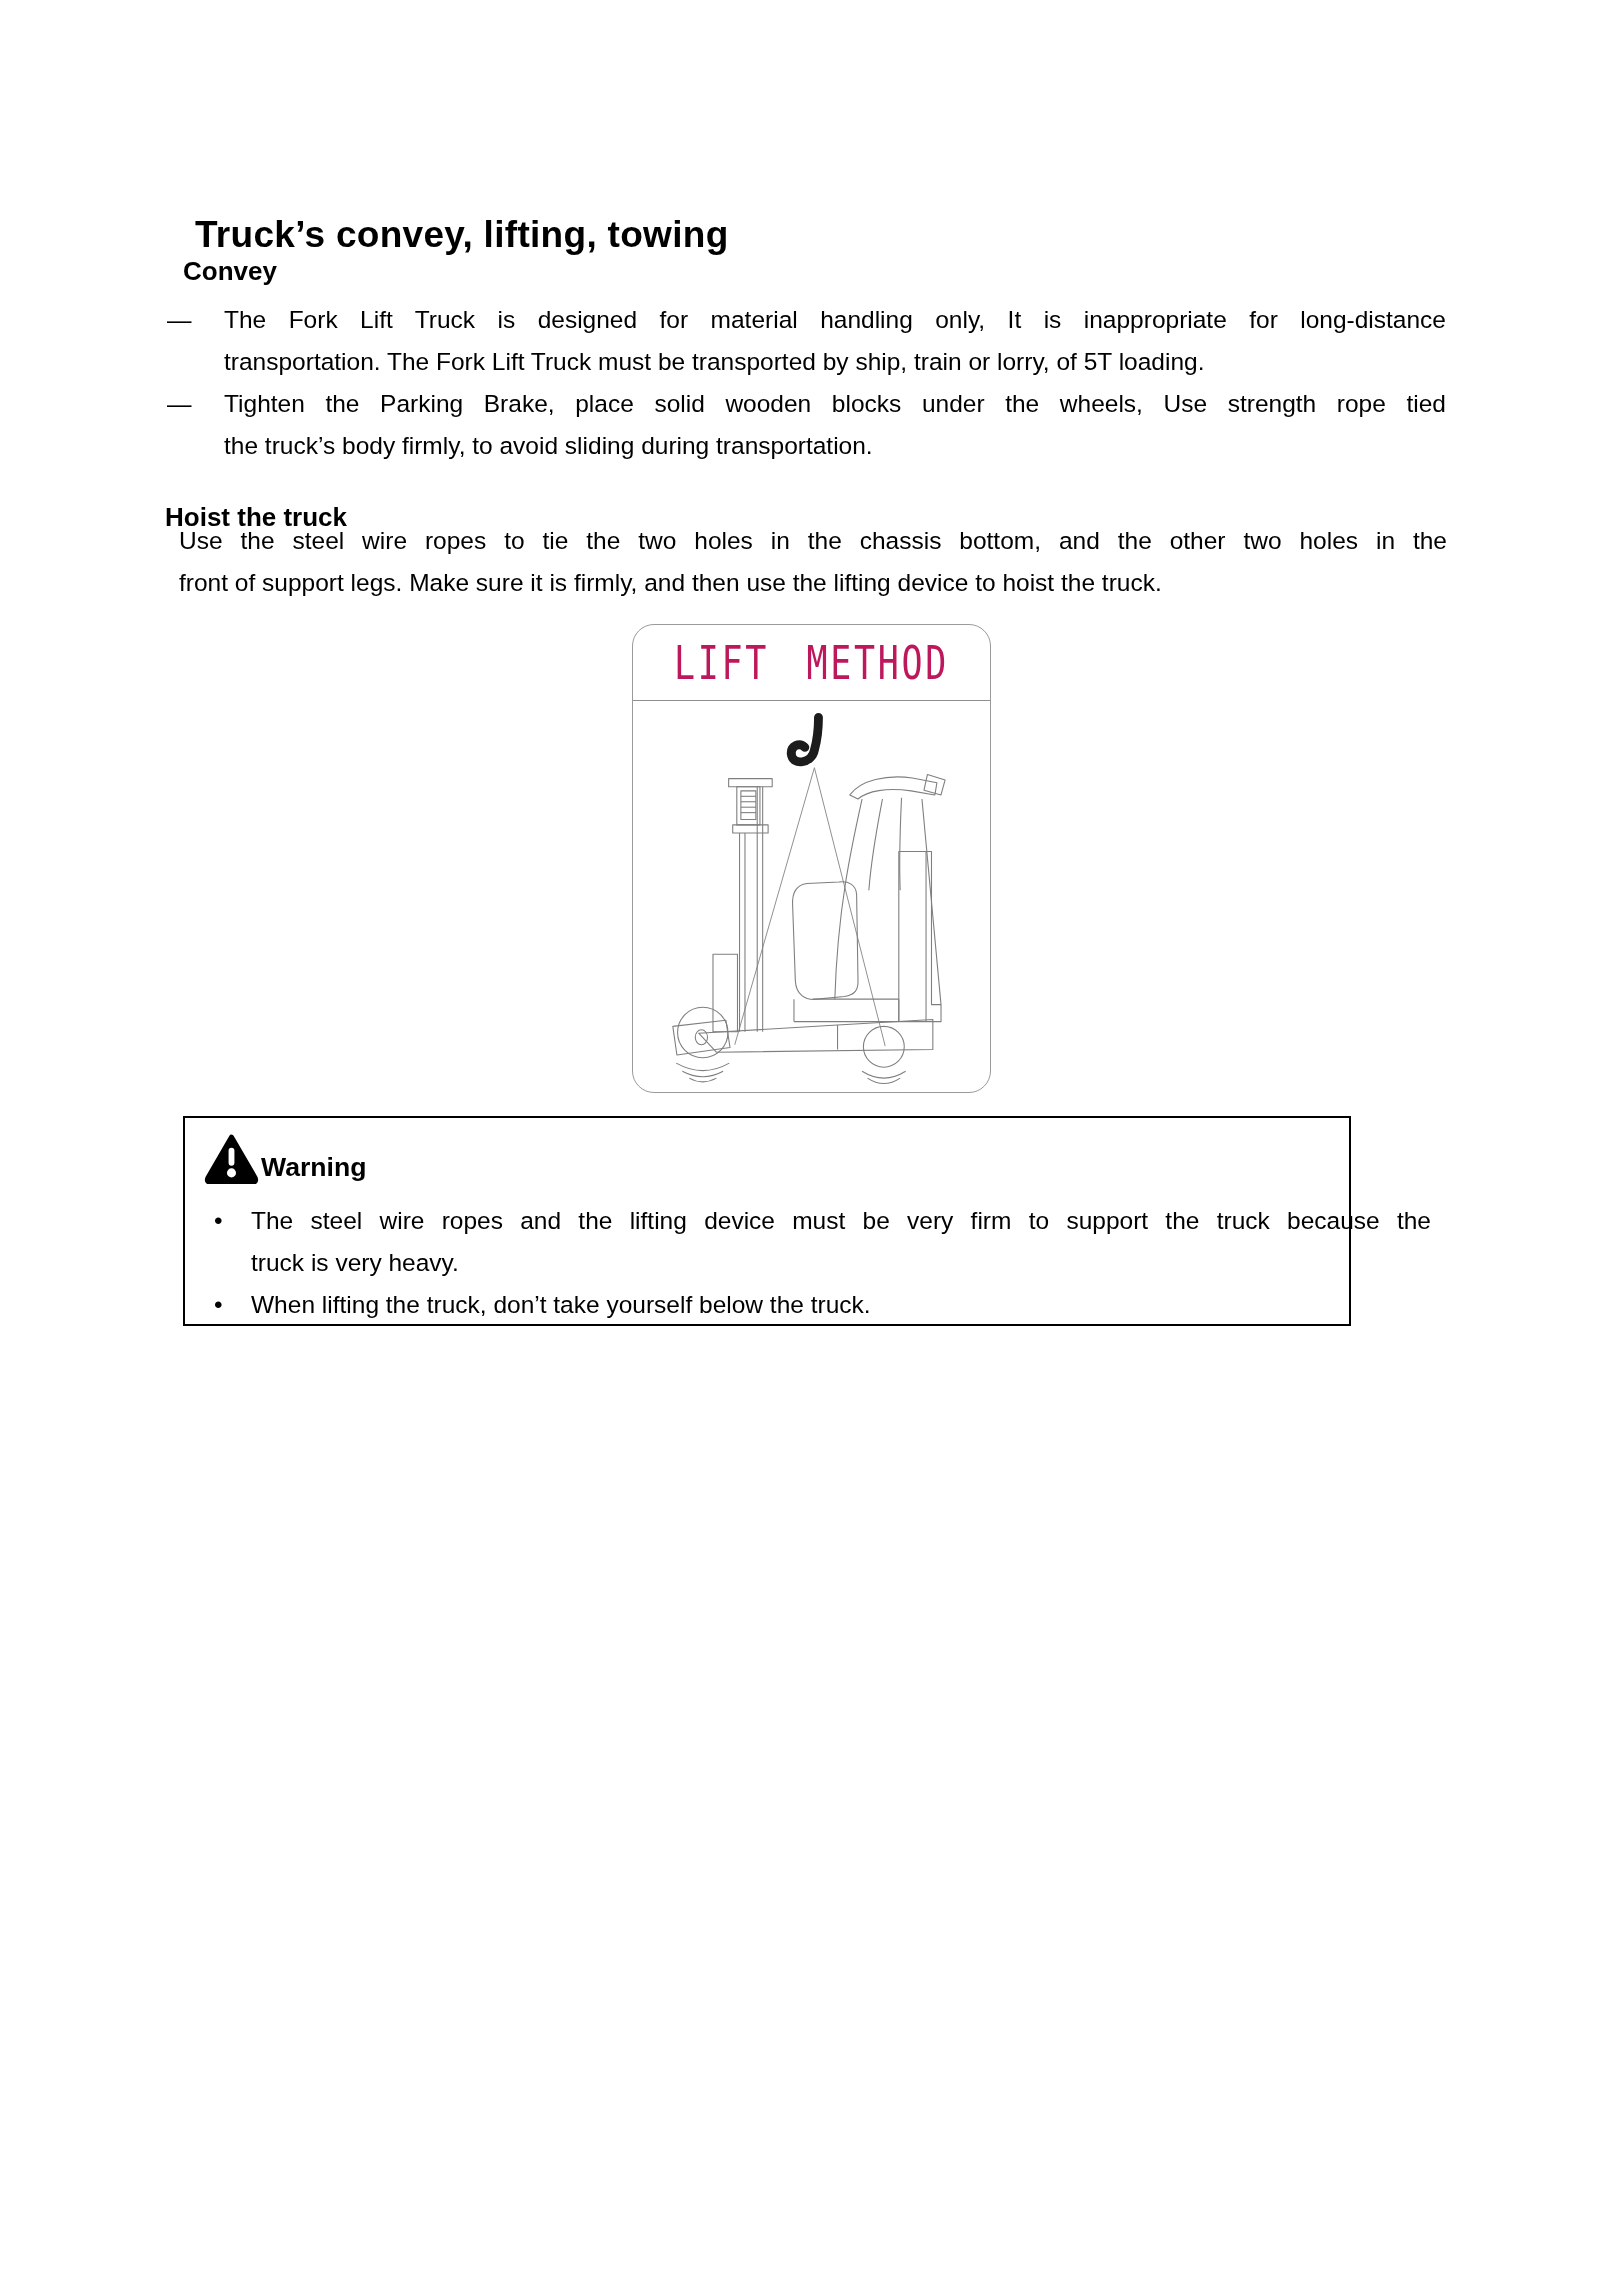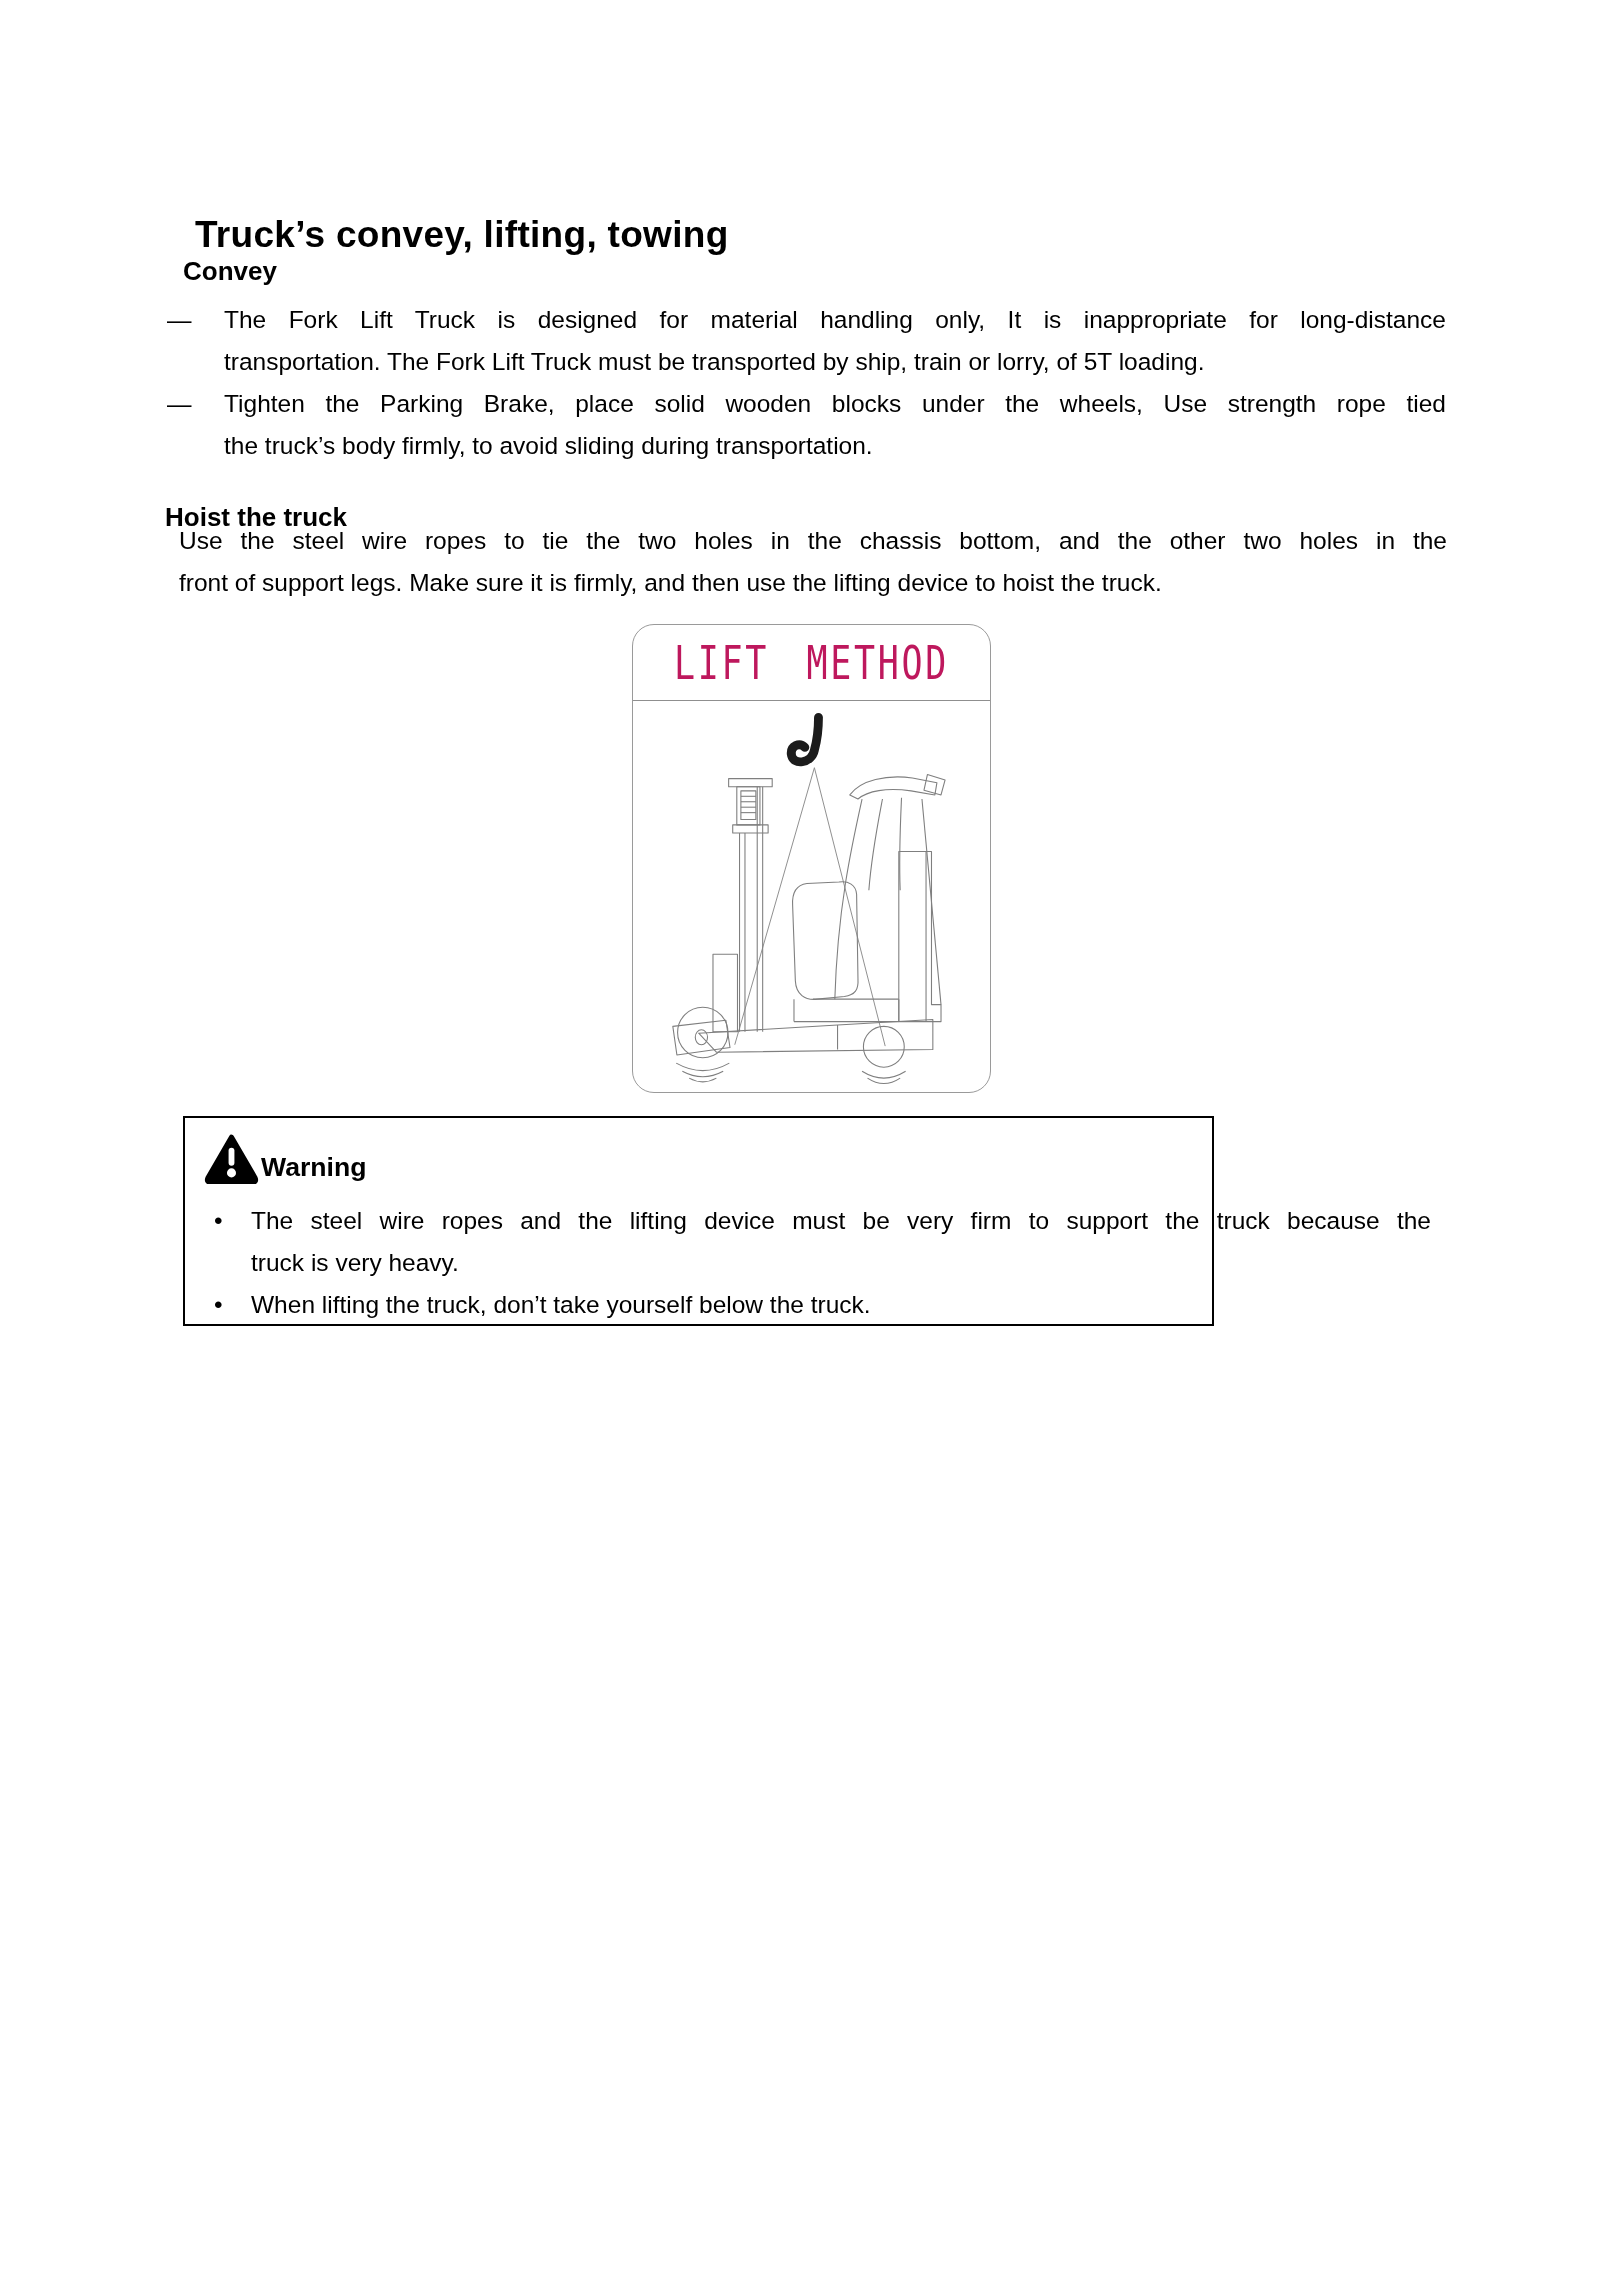--- a/index.html
+++ b/index.html
@@ -78,21 +78,21 @@
     letter-spacing: 2.7px;
     word-spacing: 13.6px;
     color: #be185d;
   }
   .fig-title-text { transform: scaleY(1.3); transform-origin: center; display:inline-block; }
   .fig-drawing { display: block; width: 356px; height: 388px; }
 
   .warning-box {
     position: absolute;
     left: 183px; top: 1116px;
-    width: 1031px; height: 210px;
+    width: 1168px; height: 210px;
     border: 2px solid #000;
     background: #fff;
   }
   .warning-head {
     position: absolute;
     left: 17.7px; top: 13.6px;
     display: flex;
     align-items: flex-end;
     gap: 1.4px;
   }

